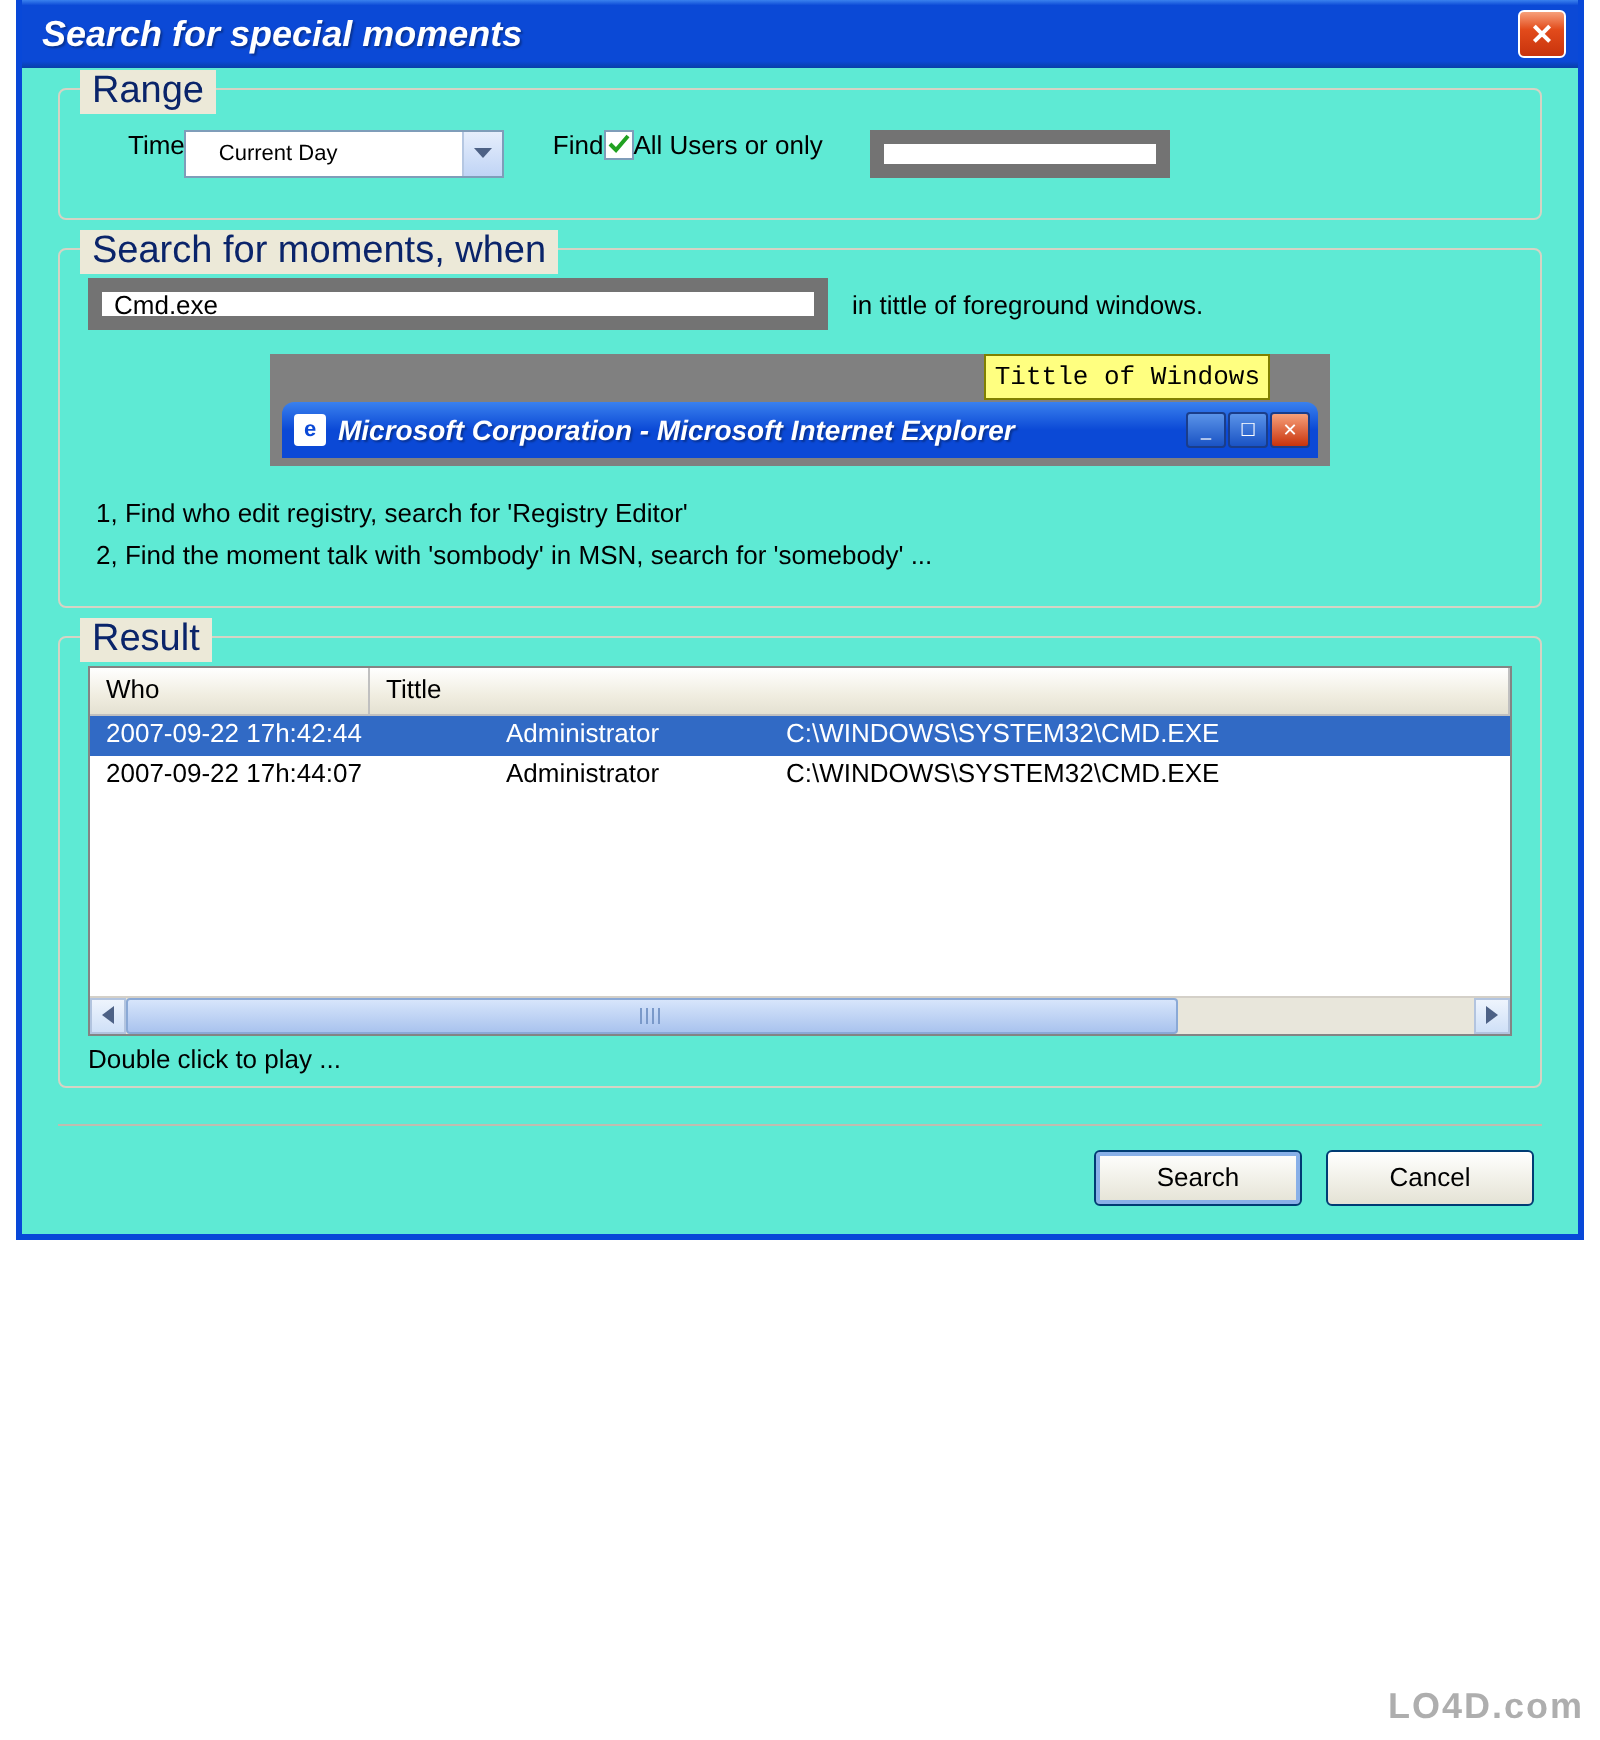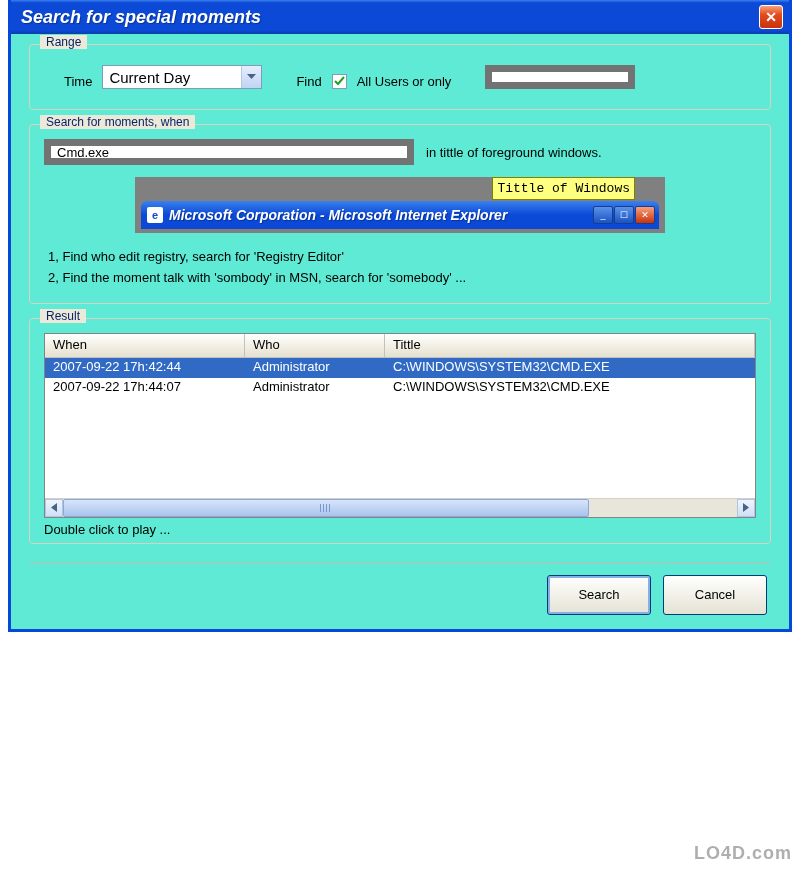--- a/index.html
+++ b/index.html
@@ -61,44 +61,43 @@
   margin-bottom: 14px;
   position: relative;
 }
 .legend {
   position: absolute;
   top: -10px;
   left: 10px;
   background: #ece9d8;
   padding: 0 6px;
   color: #0a246a;
-  font-size: 12px;
+  font-size: 19px;
 }
 .range-row {
   display: flex;
-  align-items: flex-end;
-  gap: 10px;
+  align-items: flex-start;
   padding: 6px 20px;
 }
 .label {
   color: #000;
 }
 .combo {
   display: inline-flex;
   align-items: center;
   background: #fff;
   border: 1px solid #7f9db9;
   height: 24px;
   width: 160px;
   cursor: pointer;
 }
 .combo-text {
   flex: 1;
-  padding: 0 6px;
-  font-size: 15px;
+  padding: 0 16px;
+  font-size: 11px;
 }
 .combo-btn {
   width: 20px;
   height: 22px;
   background: linear-gradient(to bottom, #e6eefc 0%, #c0d4f5 100%);
   border-left: 1px solid #b5c7e2;
   display: flex;
   align-items: center;
   justify-content: center;
 }
@@ -293,21 +292,21 @@
   margin: 18px 0 12px 0;
 }
 .btn-row {
   display: flex;
   justify-content: flex-end;
   gap: 12px;
   padding-right: 4px;
 }
 .win-btn {
   width: 104px;
-  height: 40px;
+  height: 28px;
   border: 1px solid #003c74;
   background: linear-gradient(to bottom, #fff 0%, #f2f1e9 50%, #e4e2d5 100%);
   font-family: inherit;
   font-size: 13px;
   cursor: pointer;
   border-radius: 3px;
 }
 .win-btn.default {
   box-shadow: inset 0 0 0 2px #88b0e8;
 }
@@ -387,21 +386,20 @@
         <div>1, Find who edit registry, search for 'Registry Editor'</div>
         <div>2, Find the moment talk with 'sombody' in MSN, search for 'somebody' ...</div>
       </div>
     </div>
 
     <div class="fieldset result-fs">
       <div class="legend">Result</div>
 
       <div class="listview">
         <div class="lv-header">
-          <div class="lv-col col-when">When</div>
           <div class="lv-col col-who">Who</div>
           <div class="lv-col col-title">Tittle</div>
         </div>
         <div id="lv-body">
             <div class="lv-row selected">
               <div class="lv-cell col-when">2007-09-22 17h:42:44</div>
               <div class="lv-cell col-who">Administrator</div>
               <div class="lv-cell col-title">C:\WINDOWS\SYSTEM32\CMD.EXE</div>
             </div>
             <div class="lv-row">

